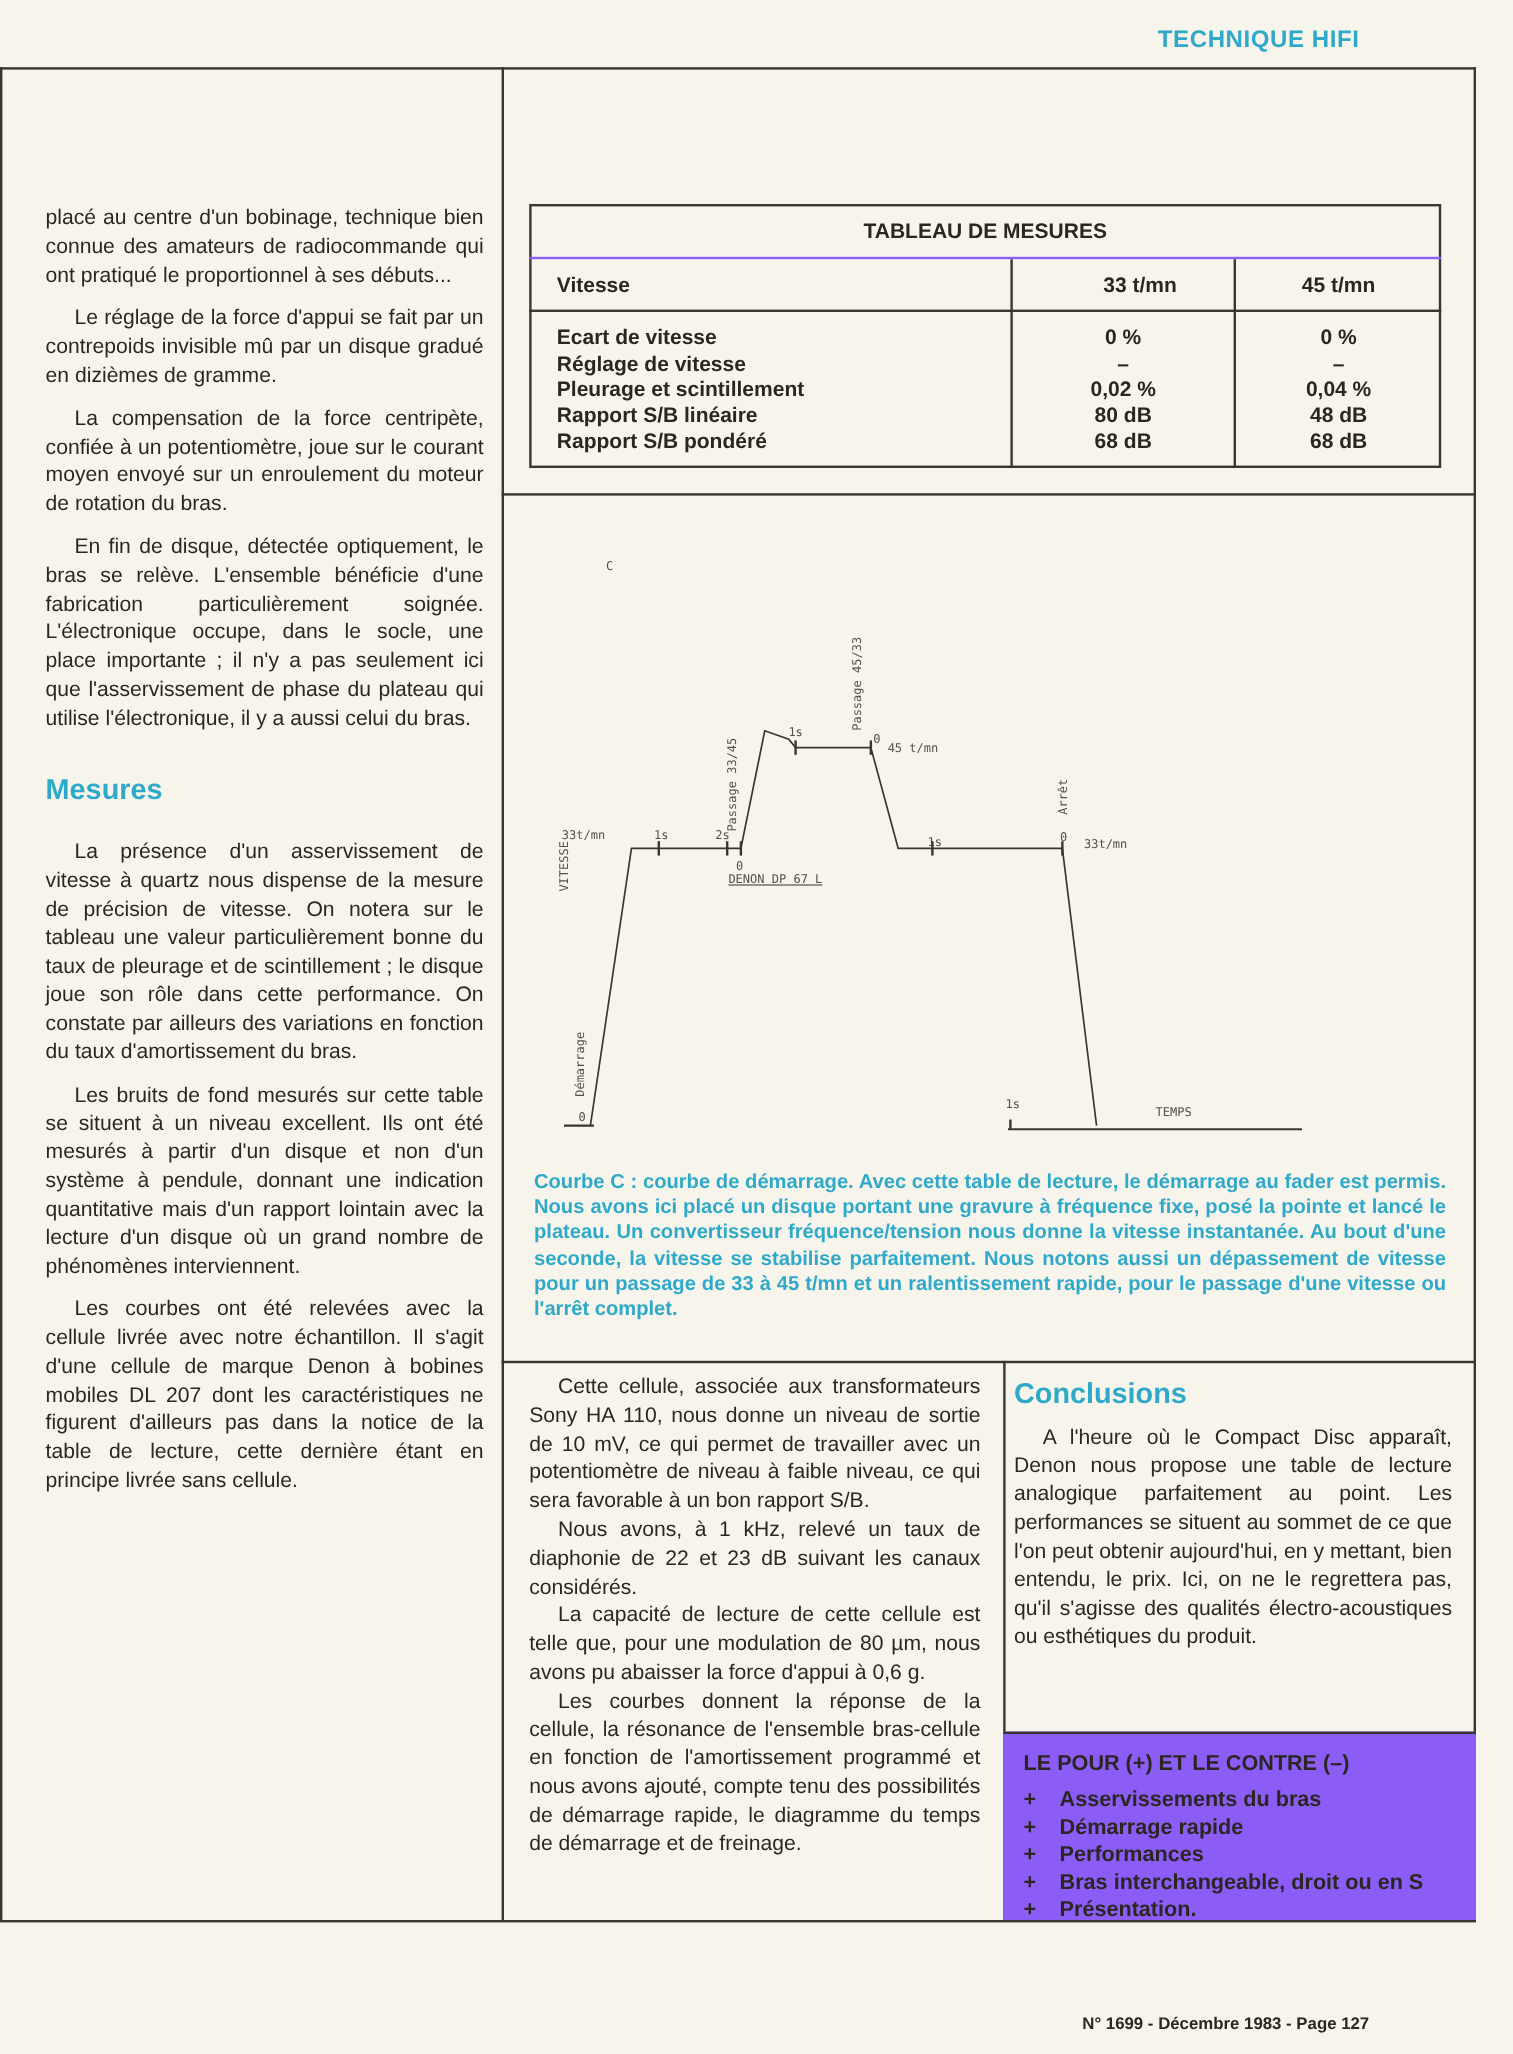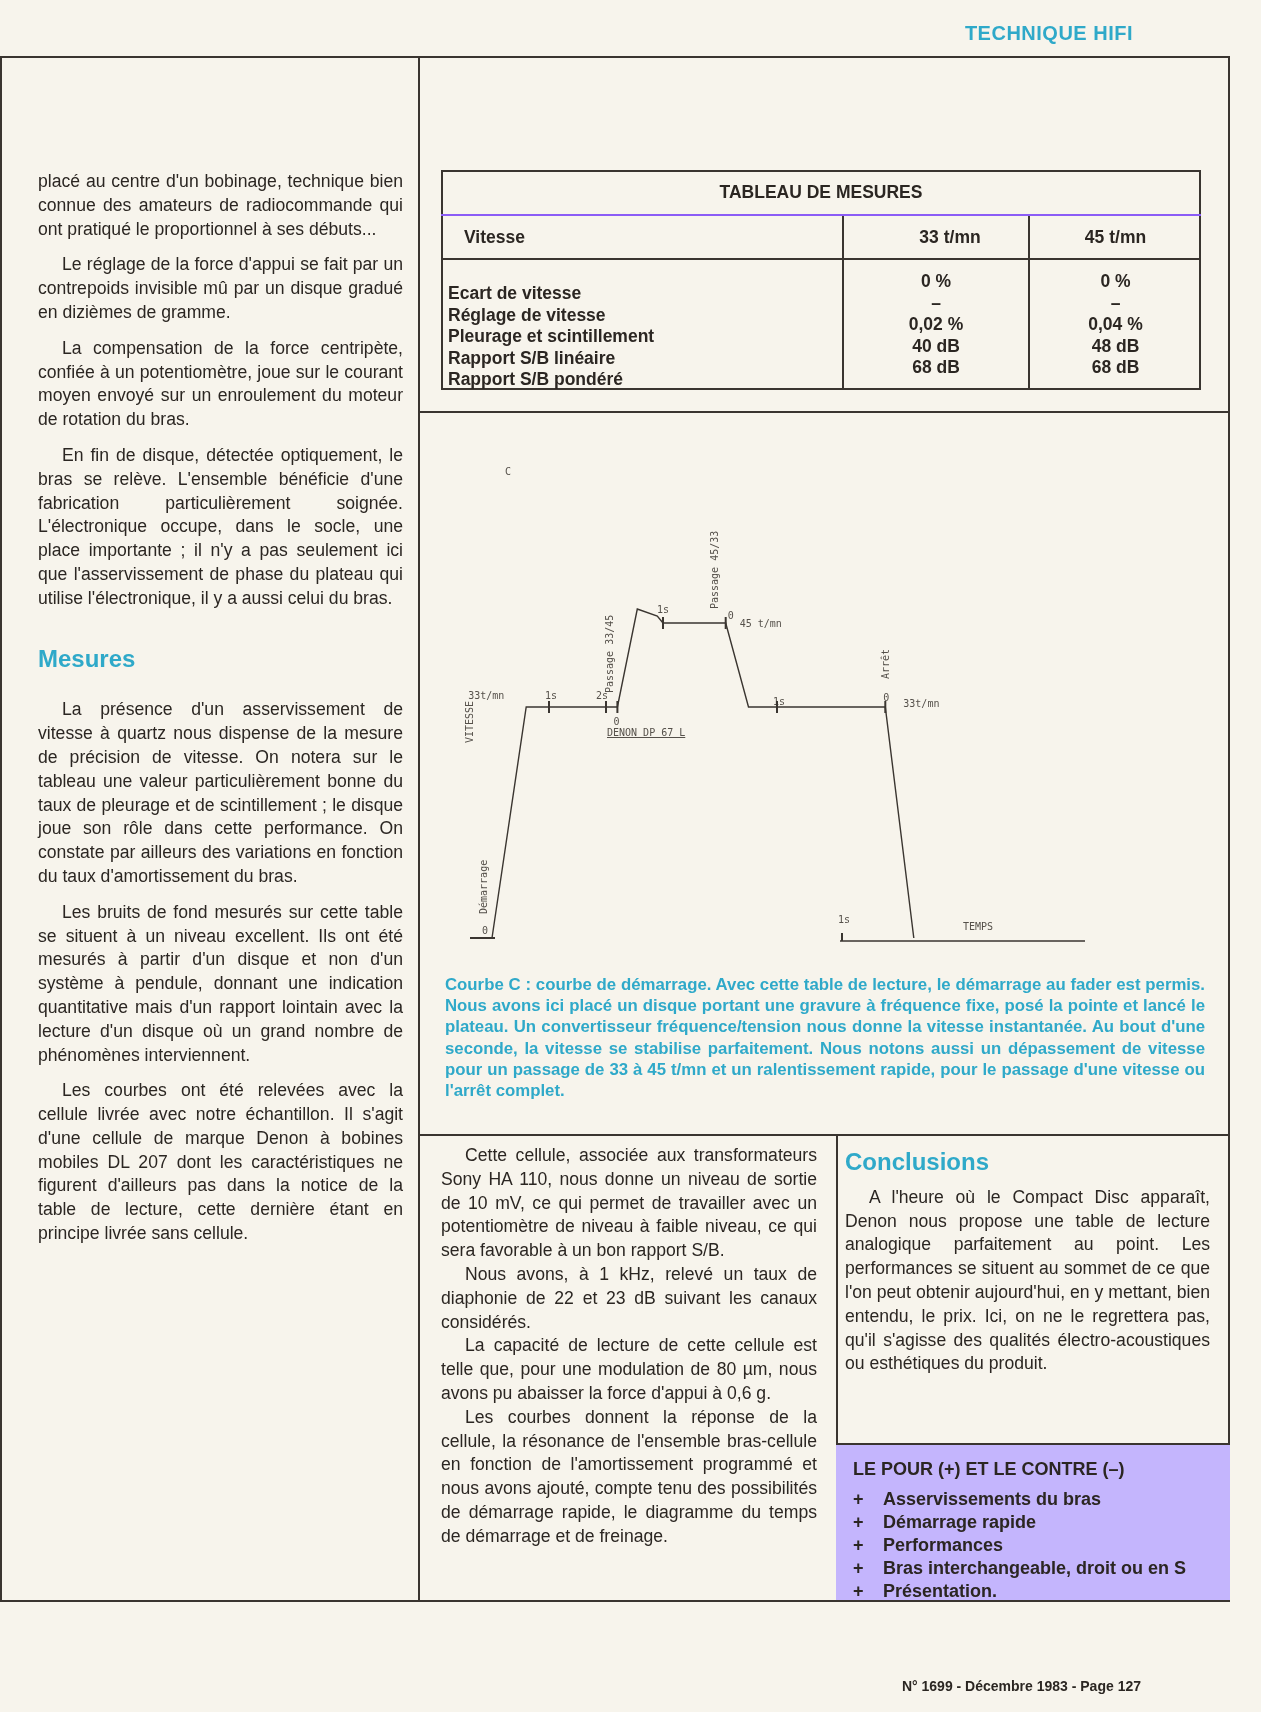--- a/index.html
+++ b/index.html
@@ -21,37 +21,37 @@
   .table-box { left:441px; top:170px; width:760px; height:220px; border:2px solid #3a3530; box-sizing:border-box; }
   .table-title { left:441px; top:170px; width:760px; height:46px; display:flex; align-items:center; justify-content:center;
                  font-weight:bold; font-size:17.5px; border-bottom:2px solid #8b5cf6; box-sizing:border-box; }
   .t-row-head { left:441px; top:216px; width:760px; height:44px; border-bottom:2px solid #3a3530; box-sizing:border-box; }
   .t-vline1 { left:842px; top:216px; width:2px; height:174px; background:#3a3530; }
   .t-vline2 { left:1028px; top:216px; width:2px; height:174px; background:#3a3530; }
   .t-cell { font-weight:bold; font-size:17.5px; line-height:21.5px; }
   .t-h0 { left:464px; top:227px; }
   .t-h1 { left:844px; top:227px; width:212px; text-align:center; }
   .t-h2 { left:1030px; top:227px; width:171px; text-align:center; }
-  .t-labels { left:448px; top:271px;margin-top:12px; }
+  .t-labels { left:464px; top:271px; }
   .t-c1 { left:844px; top:271px; width:184px; text-align:center; }
   .t-c2 { left:1030px; top:271px; width:171px; text-align:center; }
 
   .hline-below-table { left:418px; top:411px; width:812px; height:2px; background:#3a3530; }
   .chart-svg { left:420px; top:413px; }
 
   .caption { left:445px; top:974px; width:760px; font-size:16.8px; line-height:21.2px; font-weight:bold; color:#2fa9c9; text-align:justify; }
   .hline-below-caption { left:418px; top:1134px; width:812px; height:2px; background:#3a3530; }
   .col-divider2 { left:836px; top:1134px; width:2px; height:466px; background:#3a3530; }
 
   .col-mid { left:441px; top:1144px; width:376px; font-size:17.6px; line-height:23.8px; text-align:justify; }
   .col-mid p { margin:0; text-indent:24px; }
   .col-right { left:845px; top:1150px; width:365px; font-size:17.6px; line-height:23.8px; text-align:justify; }
   .col-right p { margin:6px 0 0 0; text-indent:24px; }
 
-  .proscons { left:836px; top:1443px; width:394px; height:157px; background:#c4b5fd; border-top:2px solid #3a3530; box-sizing:border-box; padding:14px 18px 0 17px; }
+  .proscons { left:836px; top:1443px; width:394px; height:157px; background:#8b5cf6; border-top:2px solid #3a3530; box-sizing:border-box; padding:14px 18px 0 17px; }
   .proscons-title { font-weight:bold; font-size:18px; margin-bottom:8px; }
   .pc-item { display:flex; font-weight:bold; font-size:18px; line-height:23px; }
   .pc-plus { width:30px; flex:none; }
   .pc-text { flex:1; text-align:justify; }
 
   .footer { right:120px; top:1678px; font-weight:bold; font-size:14px; }
 </style>
 </head>
 <body>
 
@@ -85,21 +85,21 @@
   <div>Ecart de vitesse</div>
   <div>Réglage de vitesse</div>
   <div>Pleurage et scintillement</div>
   <div>Rapport S/B linéaire</div>
   <div>Rapport S/B pondéré</div>
 </div>
 <div class="abs t-cell t-c1">
   <div>0 %</div>
   <div>–</div>
   <div>0,02 %</div>
-  <div>40 dB</div>
+  <div>80 dB</div>
   <div>68 dB</div>
 </div>
 <div class="abs t-cell t-c2">
   <div>0 %</div>
   <div>–</div>
   <div>0,04 %</div>
   <div>48 dB</div>
   <div>68 dB</div>
 </div>
 

